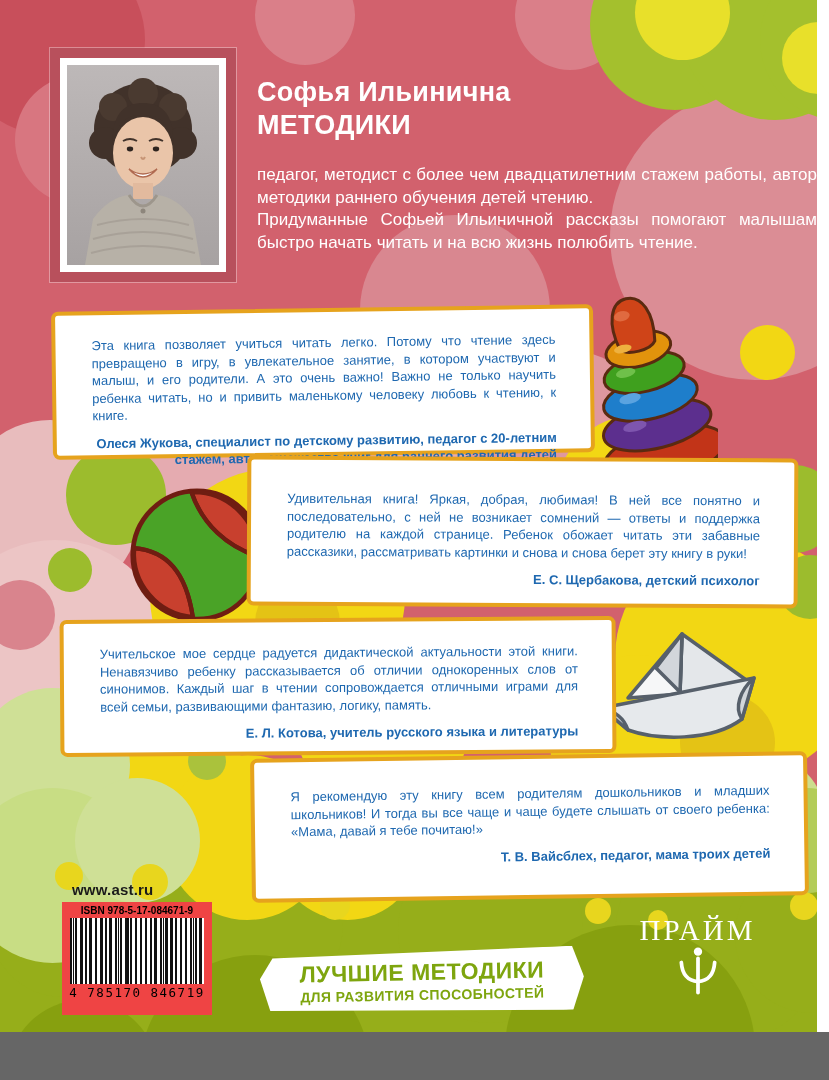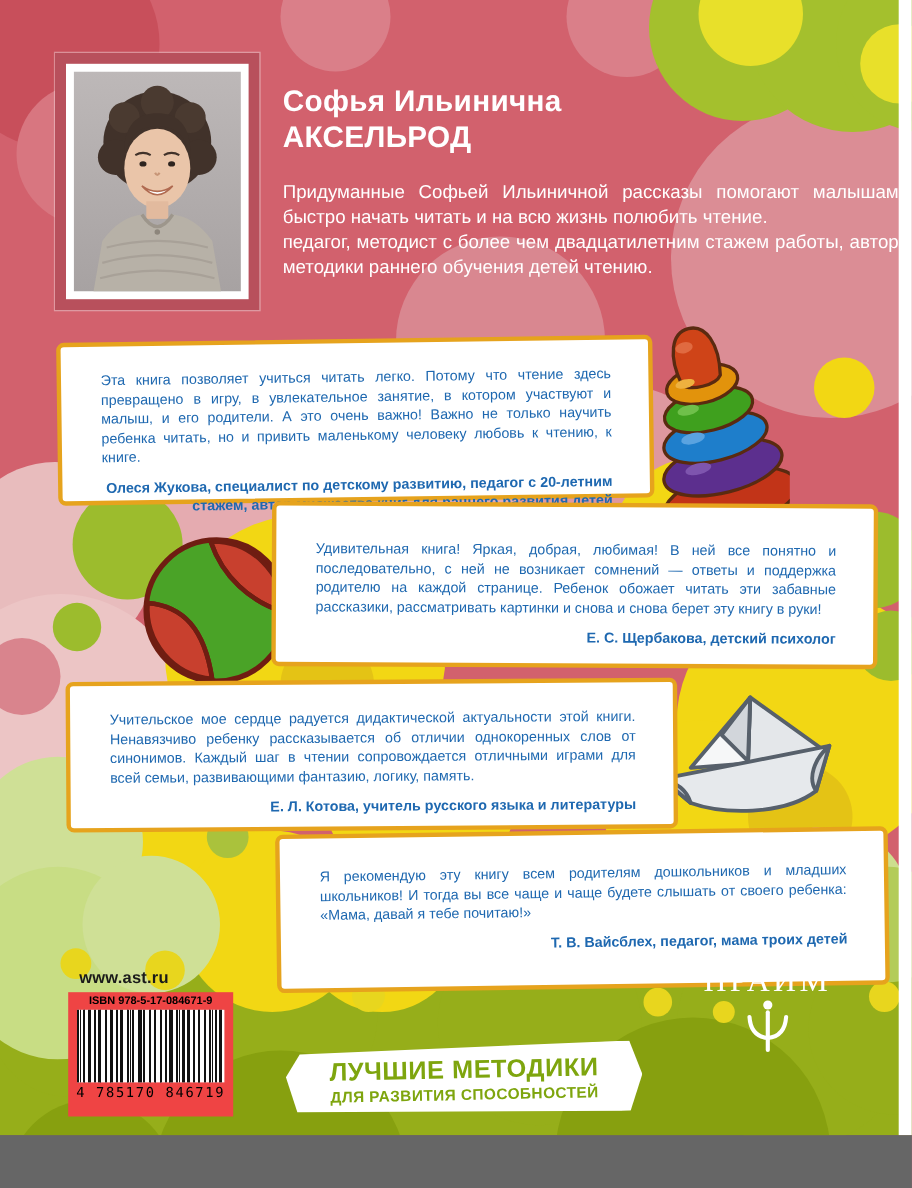--- a/index.html
+++ b/index.html
@@ -74,21 +74,21 @@
   .banner{
     position:absolute;left:260px;top:949px;width:324px;height:64px;background:#fff;
     z-index:11;transform:rotate(-1.2deg);
     clip-path:polygon(4% 10%,96.5% 0,100% 48%,96.5% 100%,3% 92%,0 42%);
     display:flex;flex-direction:column;justify-content:center;align-items:center;
     color:var(--banner-text);text-align:center;
   }
   .banner-l1{font-size:23px;font-weight:bold;letter-spacing:.5px;}
   .banner-l2{font-size:14px;font-weight:bold;letter-spacing:.4px;margin-top:1px;}
 
-  .publisher{position:absolute;left:590px;top:876px;width:215px;z-index:11;
+  .publisher{position:absolute;left:590px;top:914px;width:215px;z-index:11;
     text-align:center;color:#fff;}
   .pub-name{font-family:"Liberation Serif",serif;font-size:29px;letter-spacing:3px;}
   .pub-symbol{width:52px;height:50px;margin:-2px auto 0 auto;}
   .pub-symbol svg{display:block;width:100%;height:100%;}
   .pub-site{font-size:18px;font-weight:bold;margin-top:1px;letter-spacing:.2px;}
 
   .edge-strip{position:absolute;left:817px;top:0;width:12px;height:1080px;background:#fff;z-index:30;}
 </style>
 </head>
 <body>
@@ -183,25 +183,25 @@
       <rect x="66" y="118" width="20" height="16" fill="#e2ba9e"></rect>
       <path d="M18,200 L26,154 Q42,132 62,130 L76,142 L90,130 Q110,132 126,154 L134,200 Z" fill="#b7b1a7"></path>
       <path d="M62,130 Q76,152 90,130" fill="none" stroke="#9d968c" stroke-width="3"></path>
       <path d="M30,160 Q76,148 122,160 M26,174 Q76,160 126,174 M24,188 Q76,174 128,188" fill="none" stroke="#a8a198" stroke-width="2"></path>
       <circle cx="76" cy="146" r="2.5" fill="#8d867c"></circle>
     </svg>
   </div>
 
   <div class="author-name">
     <div>Софья Ильинична</div>
-    <div>АКСЕЛЬРОД</div>
+    <div>МЕТОДИКИ</div>
   </div>
   <div class="author-bio">
+    <div>педагог, методист с более чем двадцатилетним стажем работы, автор методики раннего обучения детей чтению.</div>
     <div>Придуманные Софьей Ильиничной рассказы помогают малышам быстро начать читать и на всю жизнь полюбить чтение.</div>
-    <div>педагог, методист с более чем двадцатилетним стажем работы, автор методики раннего обучения детей чтению.</div>
   </div>
 
   <div class="toy pyramid">
     <svg viewBox="0 0 140 200">
       <g transform="rotate(-14 70 100)" stroke="#5a2a10" stroke-width="3" stroke-linejoin="round">
         <ellipse cx="70" cy="168" rx="62" ry="26" fill="#c23418"></ellipse>
         <ellipse cx="70" cy="138" rx="55" ry="23" fill="#5c2f8e"></ellipse>
         <ellipse cx="70" cy="110" rx="48" ry="21" fill="#1e7ecb"></ellipse>
         <ellipse cx="70" cy="84" rx="41" ry="19" fill="#3fa01e"></ellipse>
         <ellipse cx="70" cy="60" rx="33" ry="17" fill="#e2930c"></ellipse>

